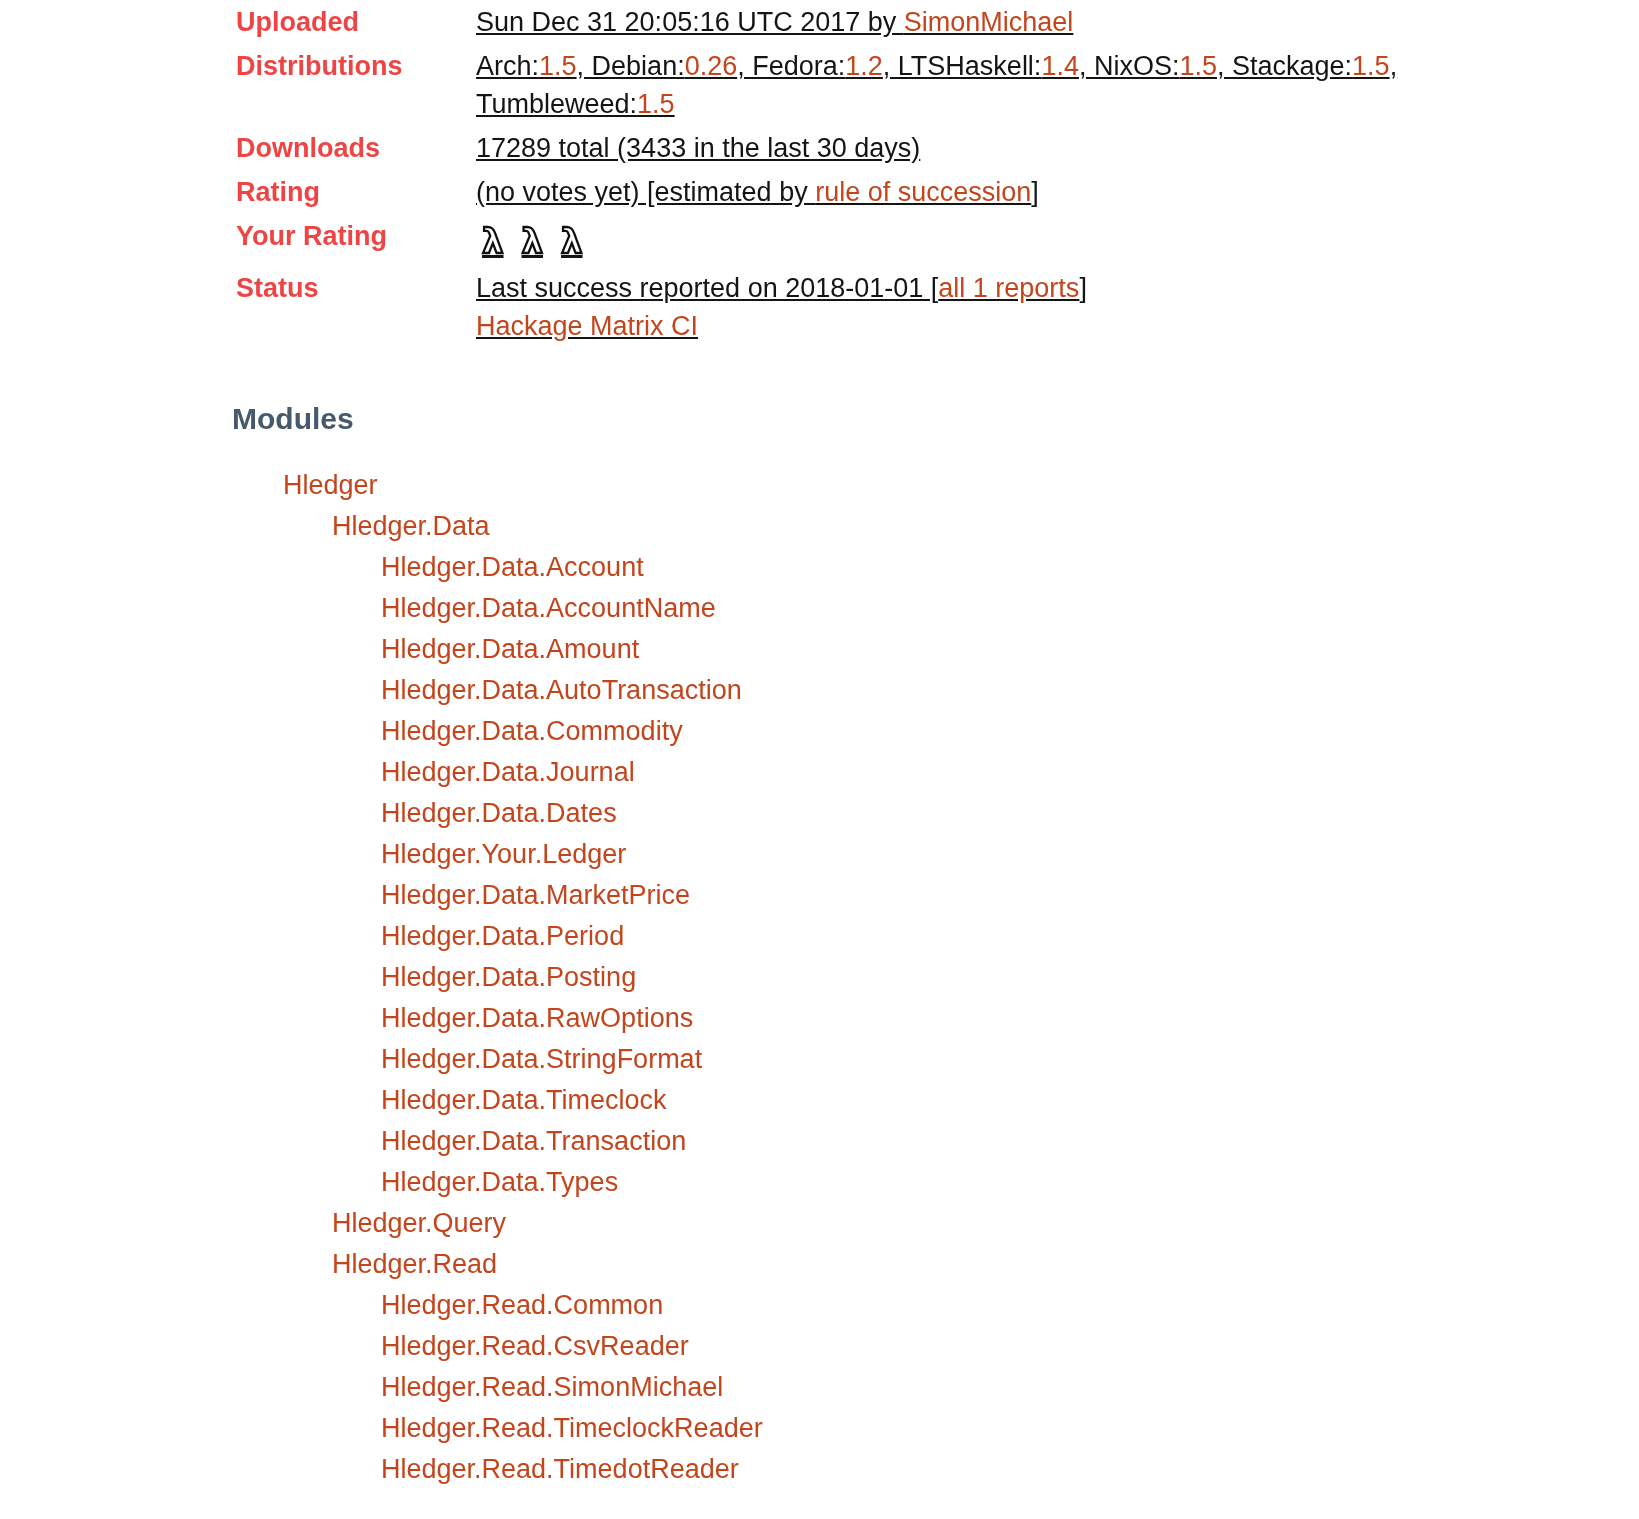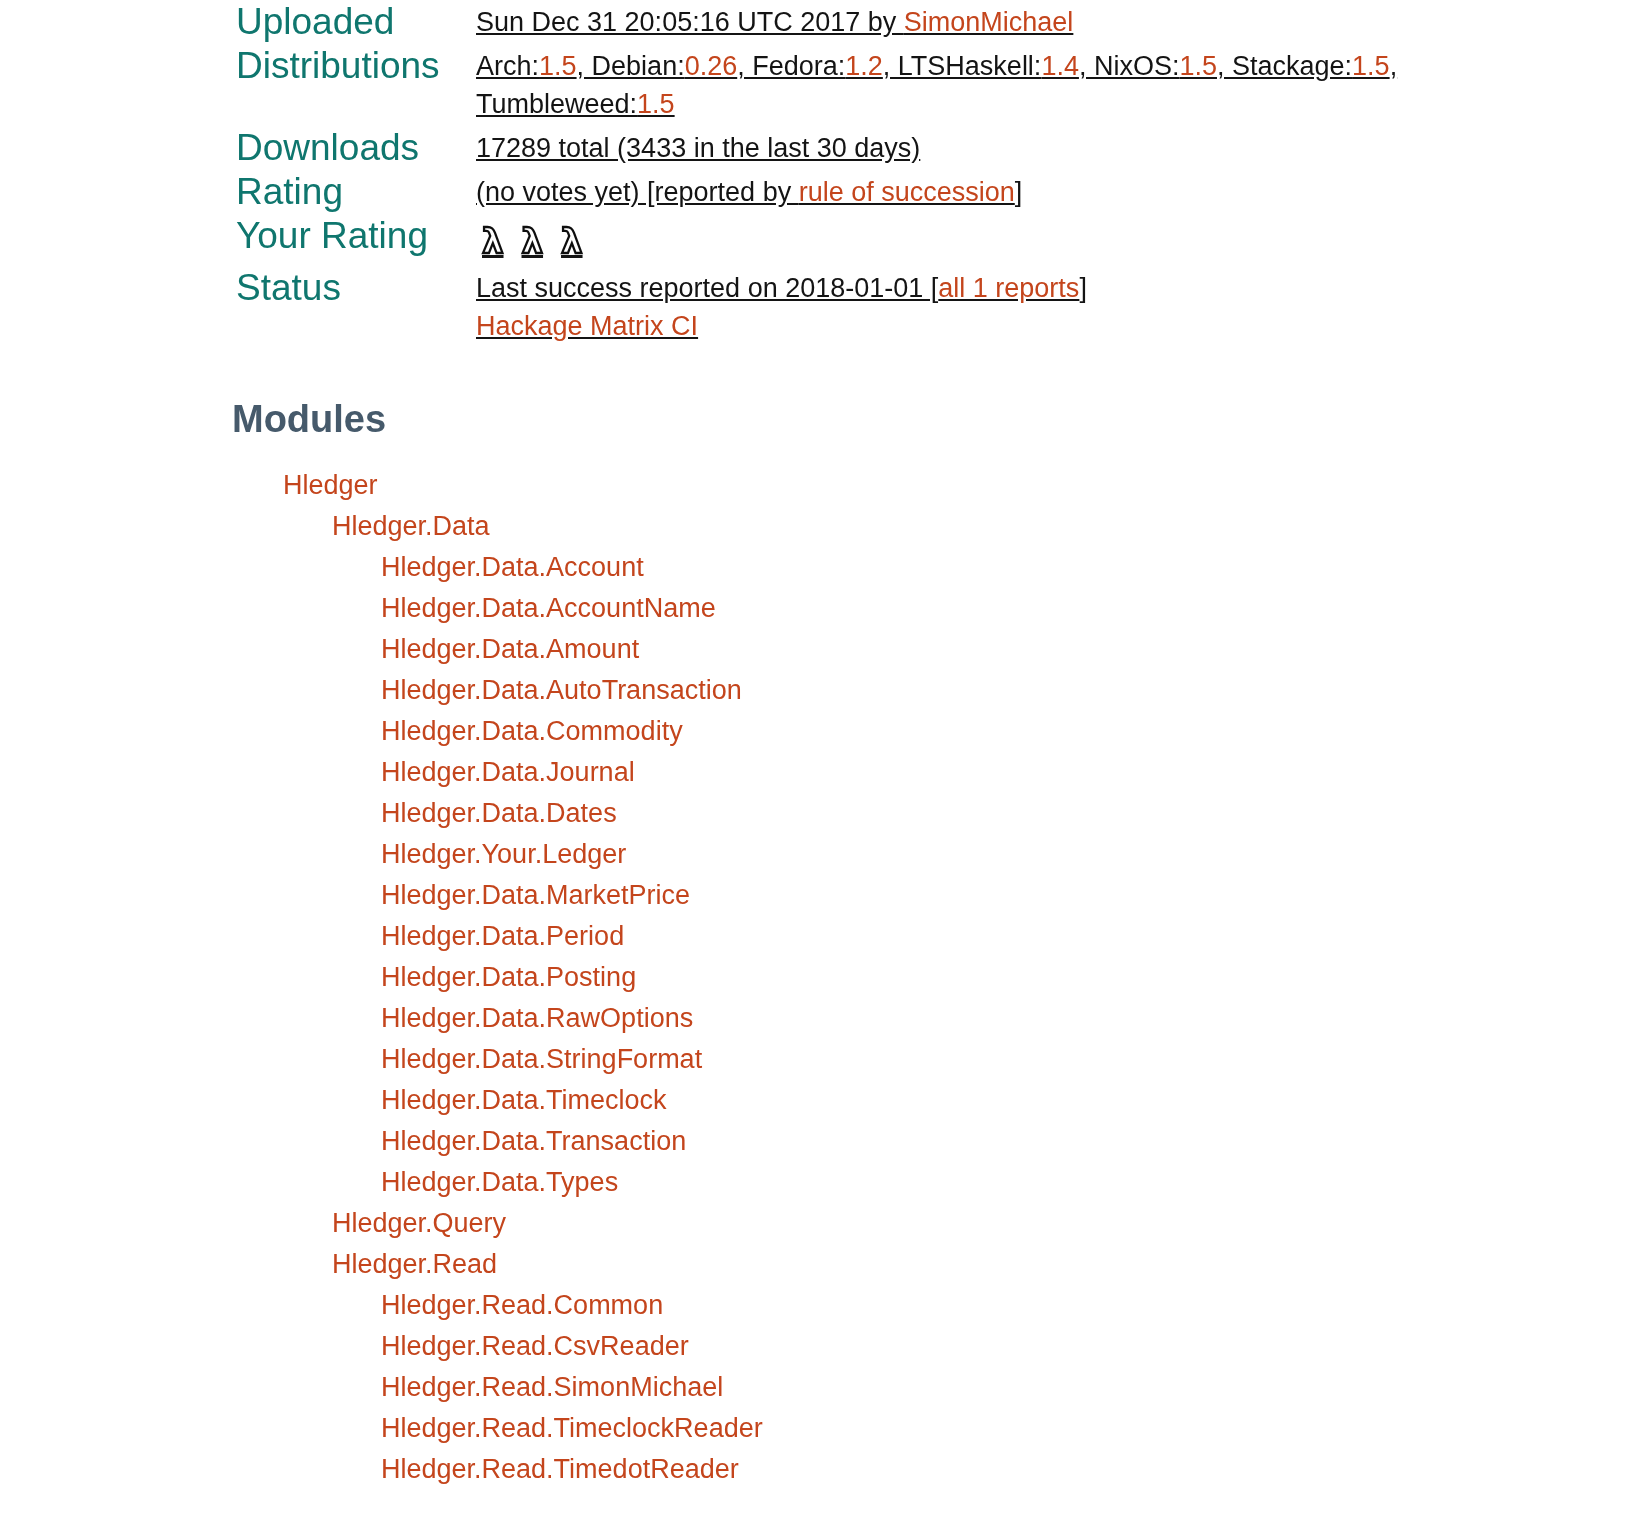--- a/index.html
+++ b/index.html
@@ -26,24 +26,24 @@
 
   
   .prop-row {
     display: flex;
     align-items: flex-start;
     margin-bottom: 6px;
   }
   .prop-label {
     width: 240px;
     flex-shrink: 0;
-    font-weight: normal;
-    font-size: 37px;
+    font-weight: bold;
+    font-size: 27px;
     line-height: 38px;
-    color: #0f766e;
+    color: #ef4444;
   }
   .prop-value {
     font-size: 27px;
     line-height: 38px;
     max-width: 1030px;
     text-decoration: underline;
   }
   .dd-line { }
   a.link {
     color: var(--link-color);
@@ -65,21 +65,21 @@
     line-height: 44px;
     font-weight: bold;
     color: #ffffff;
     -webkit-text-stroke: 2.3px #0e0e0e;
     cursor: pointer;
   }
 
   
   h2.modules-heading {
     margin: 54px 0 0 -4px;
-    font-size: 38px;
+    font-size: 30px;
     line-height: 40px;
     font-weight: bold;
     color: var(--heading-color);
   }
   .module-tree { margin-top: 26px; }
   ul.module-list {
     list-style: none;
     margin: 0;
     padding: 0 0 0 49px;
   }
@@ -110,21 +110,21 @@
       </div>
       <div class="prop-row">
         <div class="prop-label">Downloads</div>
         <div class="prop-value">
           <div class="dd-line"><span class="txt">17289 total (3433 in the last 30 days)</span></div>
         </div>
       </div>
       <div class="prop-row">
         <div class="prop-label">Rating</div>
         <div class="prop-value">
-          <div class="dd-line"><span class="txt">(no votes yet) [reported by </span><a class="link" href="#">rule of succession</a><span class="txt">]</span></div>
+          <div class="dd-line"><span class="txt">(no votes yet) [estimated by </span><a class="link" href="#">rule of succession</a><span class="txt">]</span></div>
         </div>
       </div>
       <div class="prop-row">
         <div class="prop-label">Your Rating</div>
         <div class="prop-value rating">
           <span class="lambda">λ</span>
           <span class="lambda">λ</span>
           <span class="lambda">λ</span>
         </div>
       </div>

